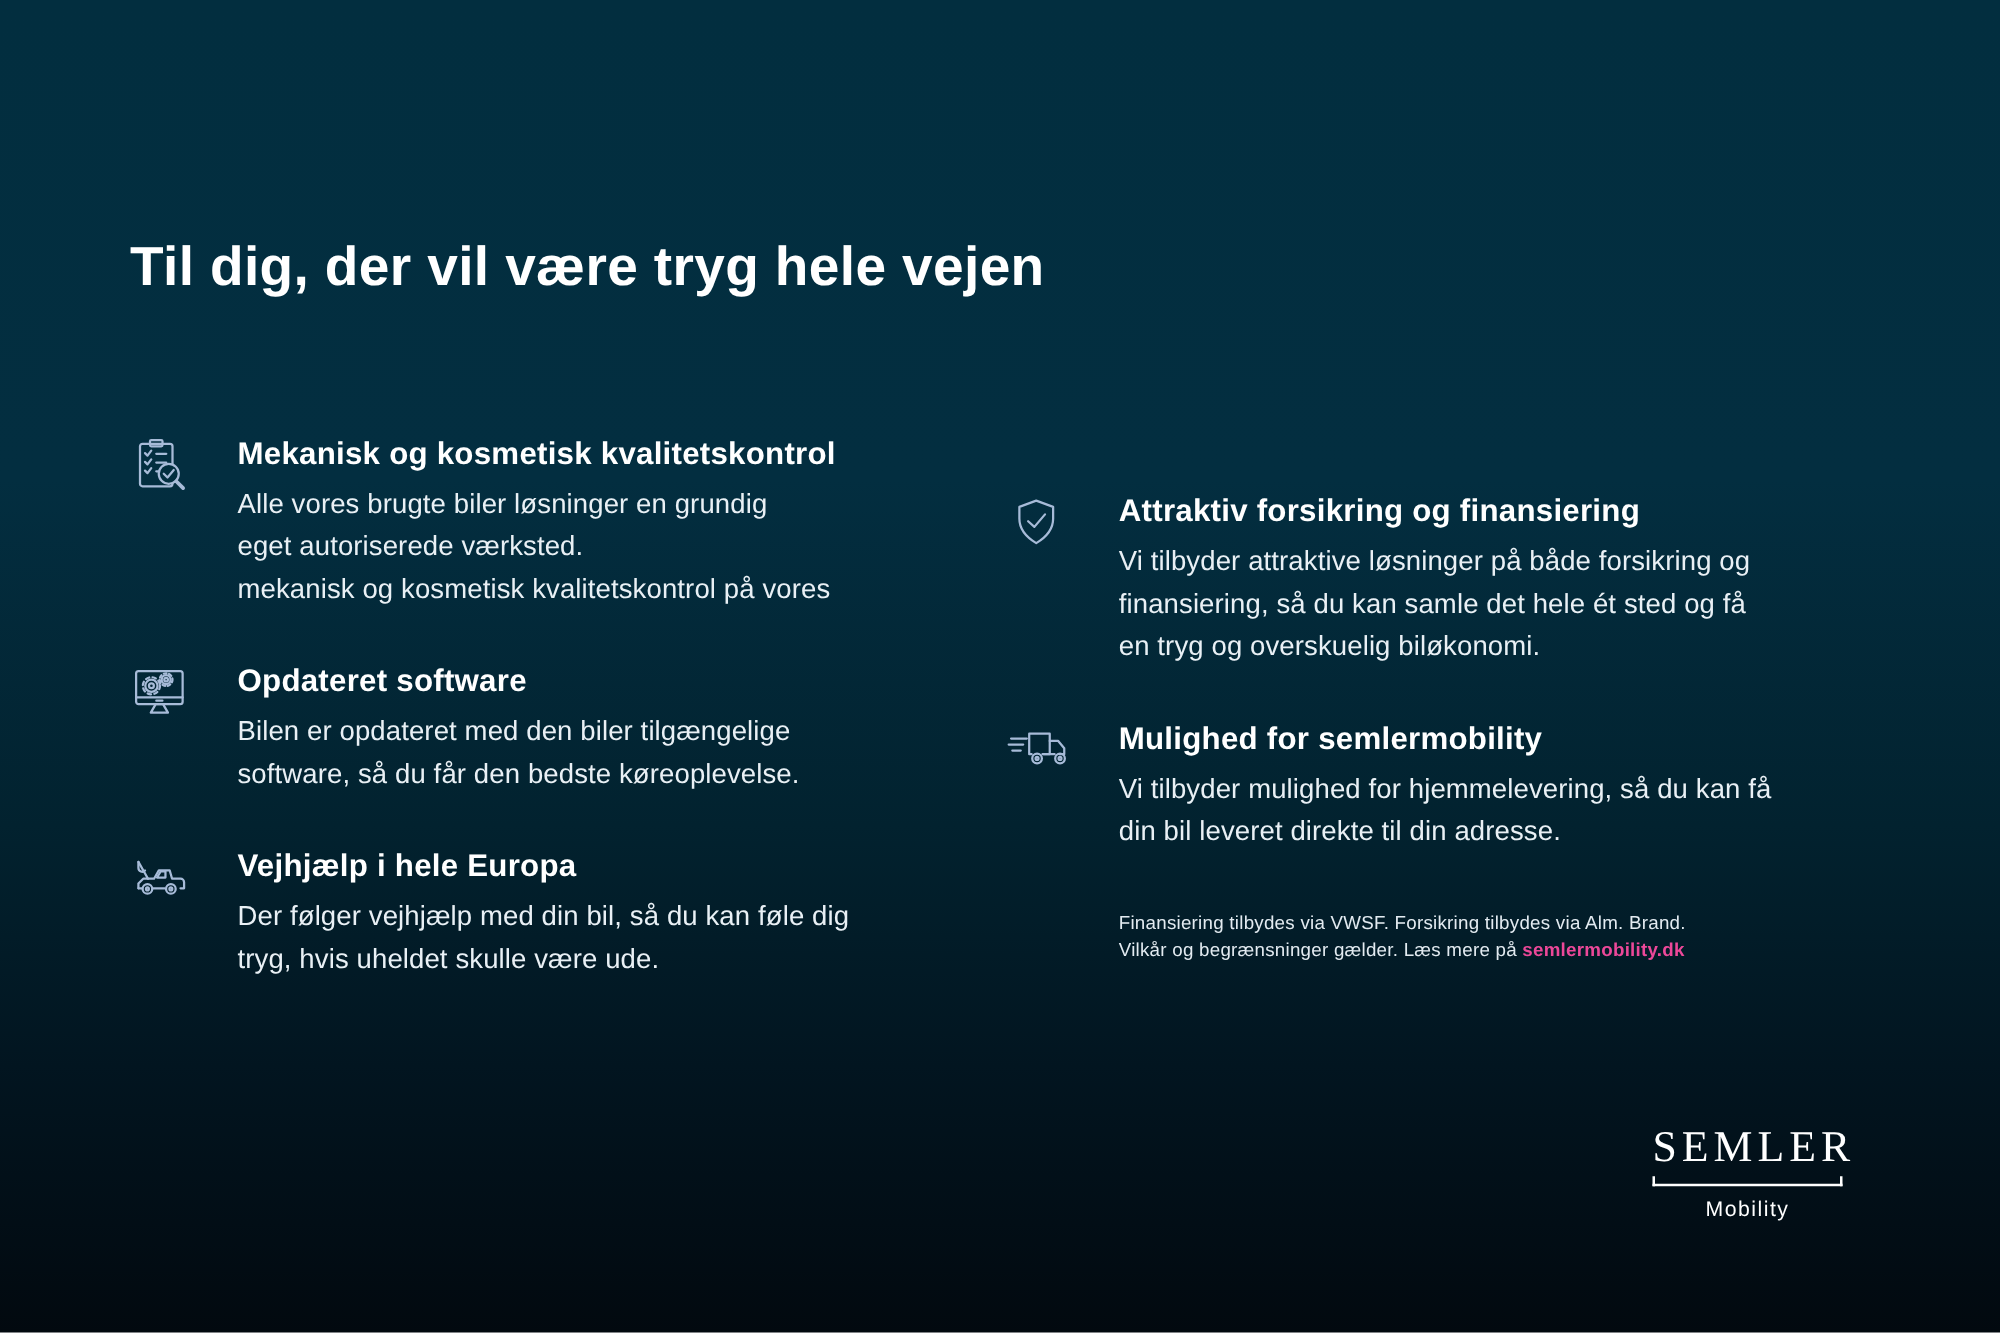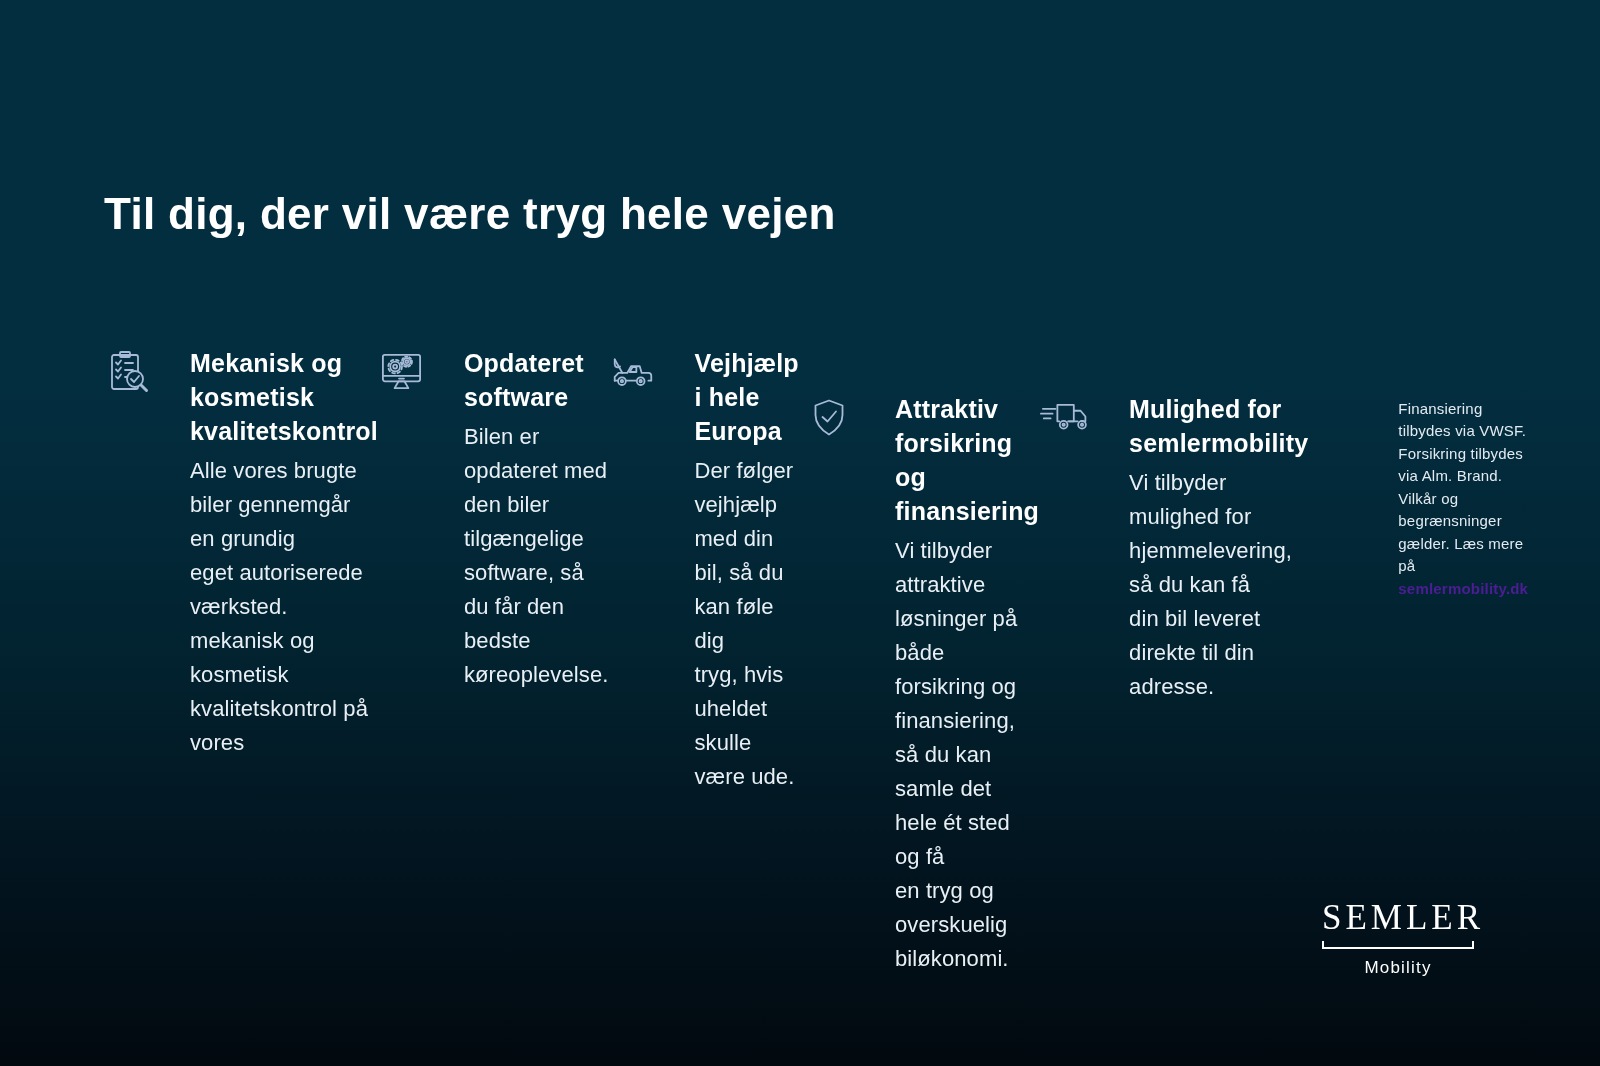--- a/index.html
+++ b/index.html
@@ -12,21 +12,21 @@
     position:relative;
   }
   .content { padding:188px 51px 0 104px; }
   h1.page-title {
     font-size:44px;
     font-weight:700;
     letter-spacing:.3px;
     line-height:1.18;
   }
   .columns { display:flex; margin-top:106px; }
-  .col { display:flex; flex-direction:row; }
+  .col { display:flex; flex-direction:column; }
   .col-left  { width:616px; margin-right:85px; }
   .col-right { width:690px;margin-top:46px; }
   .feature { display:flex; margin-bottom:40px; }
   .icon-cell { width:86px; flex-shrink:0; padding-top:2px; }
   .col-right .icon-cell { width:90px; }
   .feature-text { flex:1; }
   .col-left  .feature-text { max-width:530px; }
   .col-right .feature-text { max-width:600px; }
   .feature-title {
     font-size:25px;
@@ -43,21 +43,21 @@
     letter-spacing:.1px;
   }
   .disclaimer {
     margin-left:90px;
     margin-top:6px;
     font-size:15px;
     line-height:22.5px;
     color:#e3ebf1;
     letter-spacing:.2px;
   }
-  .disclaimer b { color:#4c1d95; font-weight:700; }
+  .disclaimer b { color:#ec4899; font-weight:700; }
   .logo {
     position:absolute;
     right:126px;
     bottom:88px;
     width:152px;
     text-align:center;
   }
   .logo-brand {
     font-family:"Liberation Serif", serif;
     font-size:35px;
@@ -103,21 +103,21 @@
               <line x1="21" y1="22" x2="29" y2="22"></line>
             <polyline points="12,28.5 14,30.5 17,26.5"></polyline>
               <line x1="21" y1="29" x2="24" y2="29"></line>
             <circle cx="31" cy="31" r="8" fill="#022e3f"></circle>
             <polyline points="27,31 30,34 35,28"></polyline>
             <line x1="37" y1="37" x2="42.5" y2="42.5" stroke-width="3"></line>
           </svg>
         </div>
         <div class="feature-text">
           <div class="feature-title">Mekanisk og kosmetisk kvalitetskontrol</div>
-          <div class="body-line">Alle vores brugte biler gennemgår en grundig</div>
+          <div class="body-line">Alle vores brugte biler løsninger en grundig</div>
           <div class="body-line">eget autoriserede værksted.</div>
           <div class="body-line">mekanisk og kosmetisk kvalitetskontrol på vores</div>
         </div>
       </div>
 
       <div class="feature">
         <div class="icon-cell">
           <svg class="ic" width="47" height="47" viewBox="0 0 48 48" fill="none" stroke="#a7bbd8" stroke-width="1.8" stroke-linecap="round" stroke-linejoin="round">
             <rect x="5" y="7" width="38" height="27" rx="2"></rect>
             <line x1="5" y1="28.5" x2="43" y2="28.5"></line>

